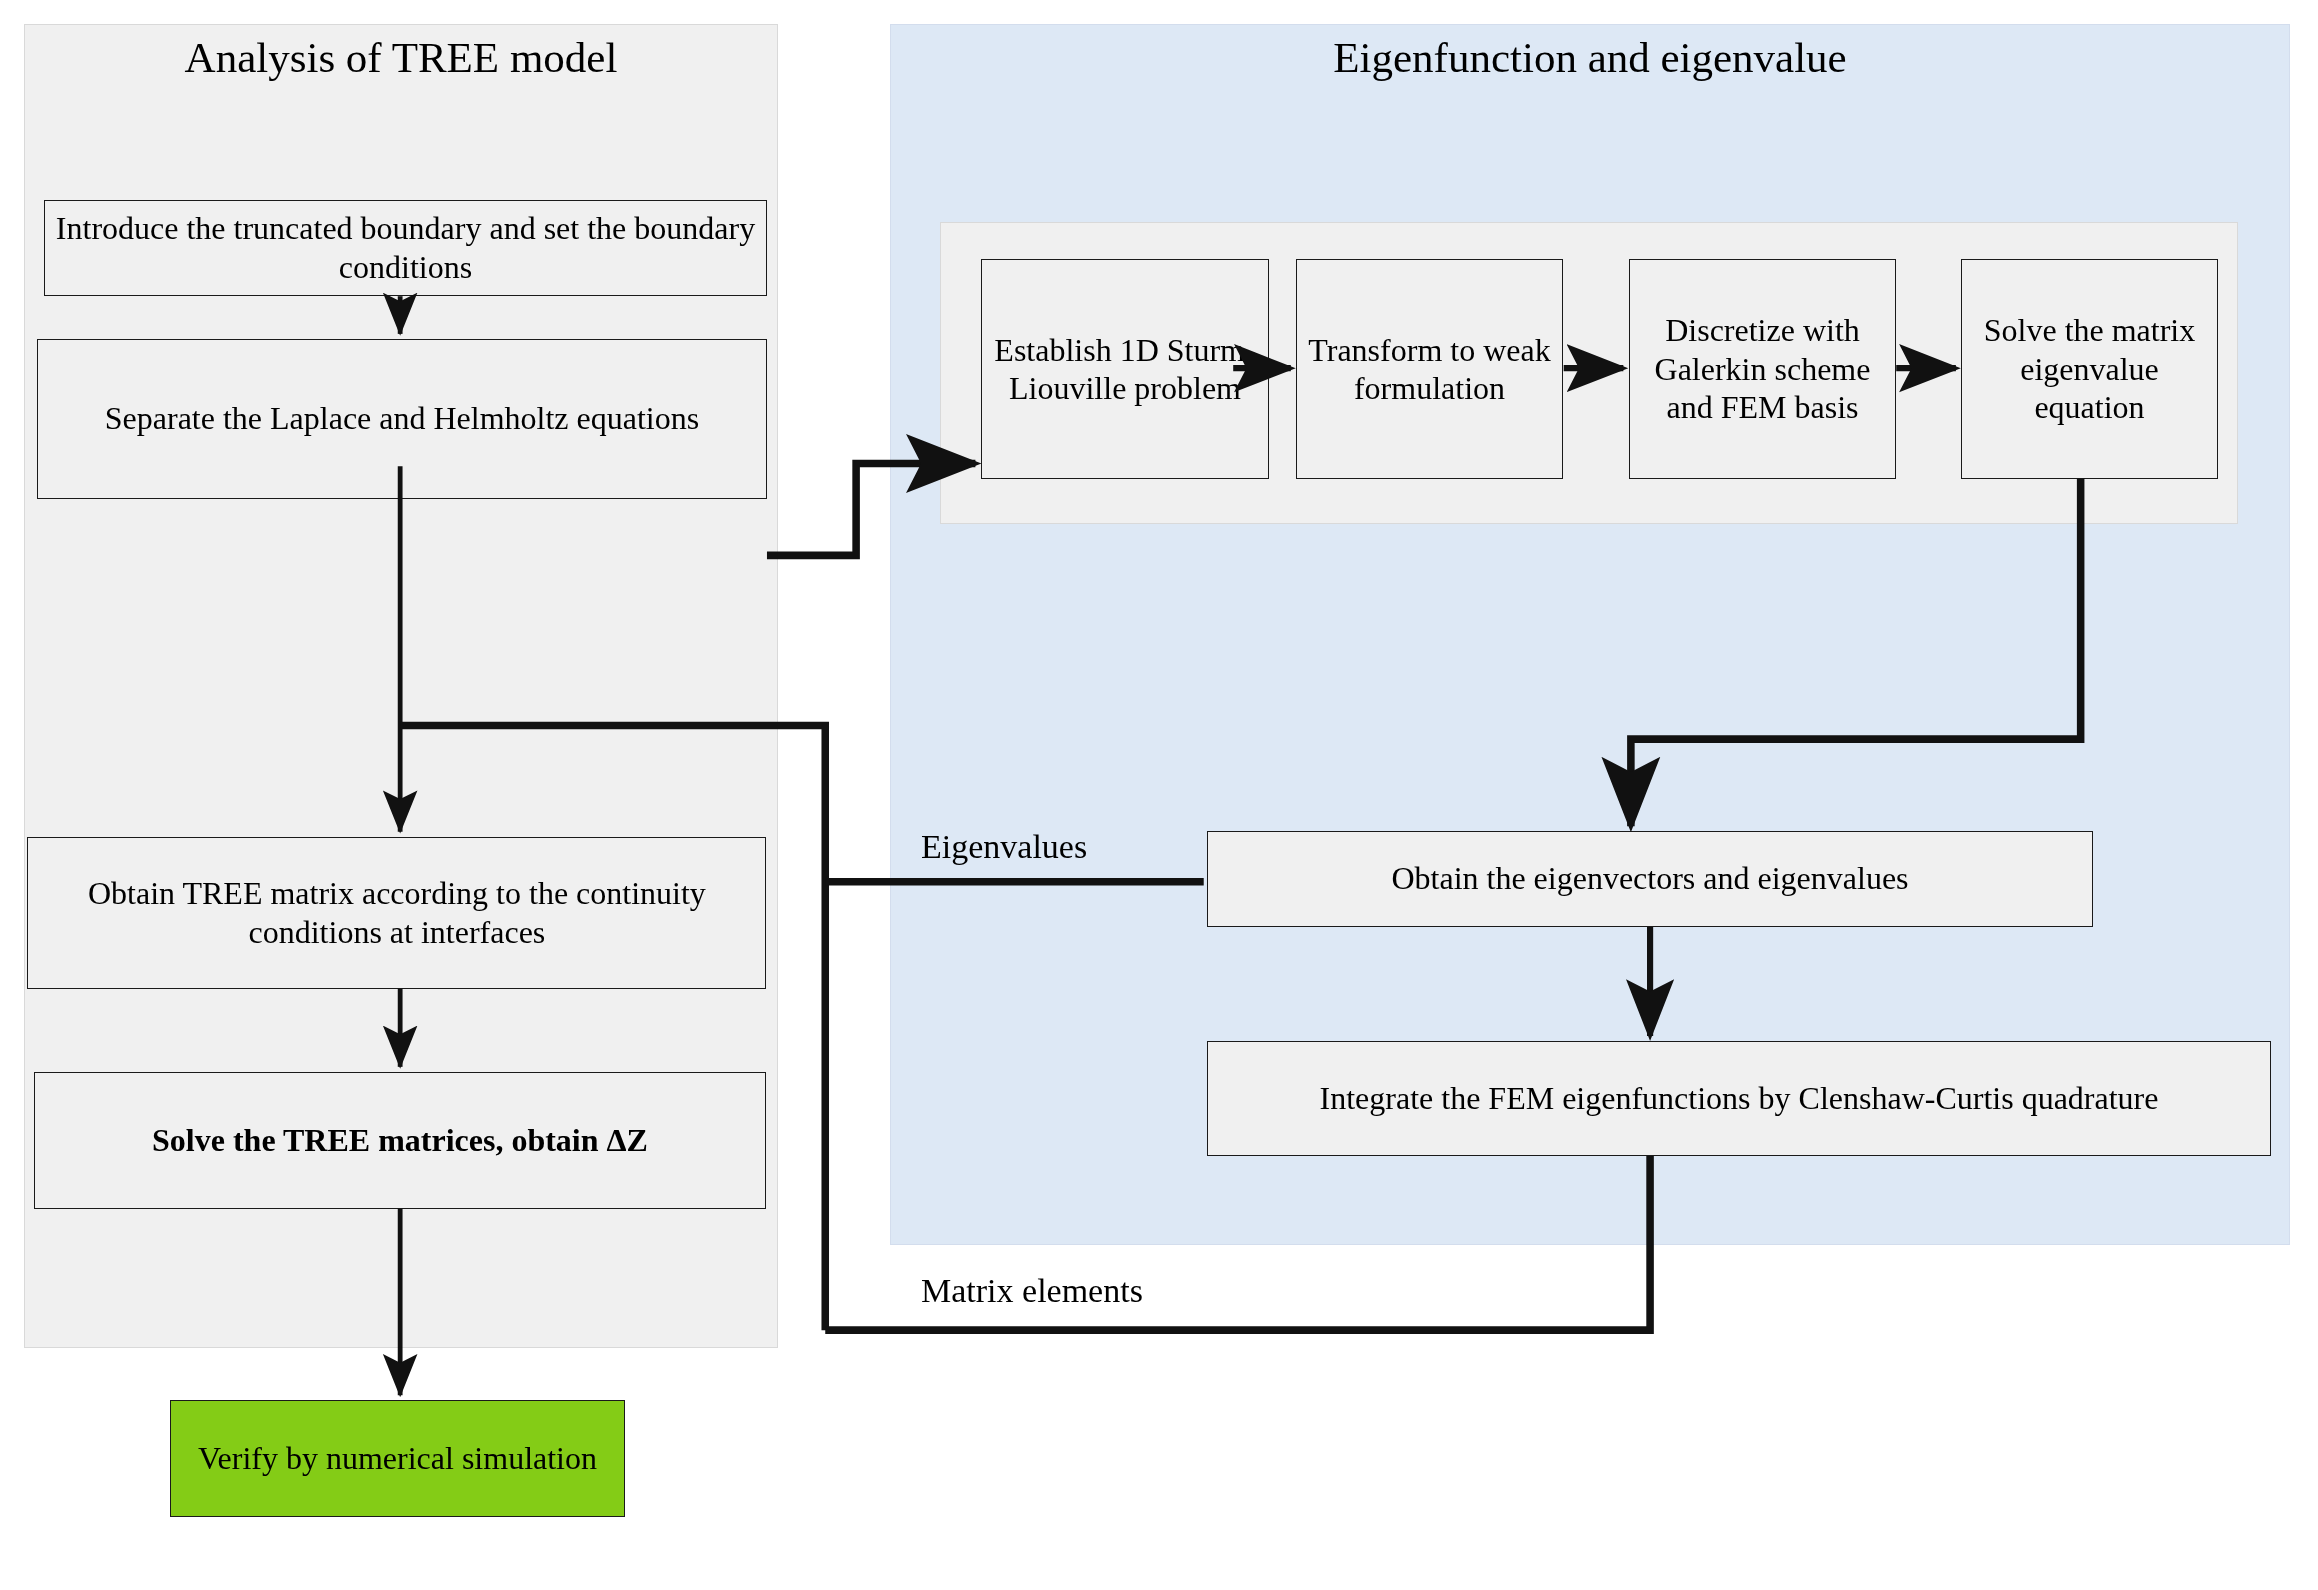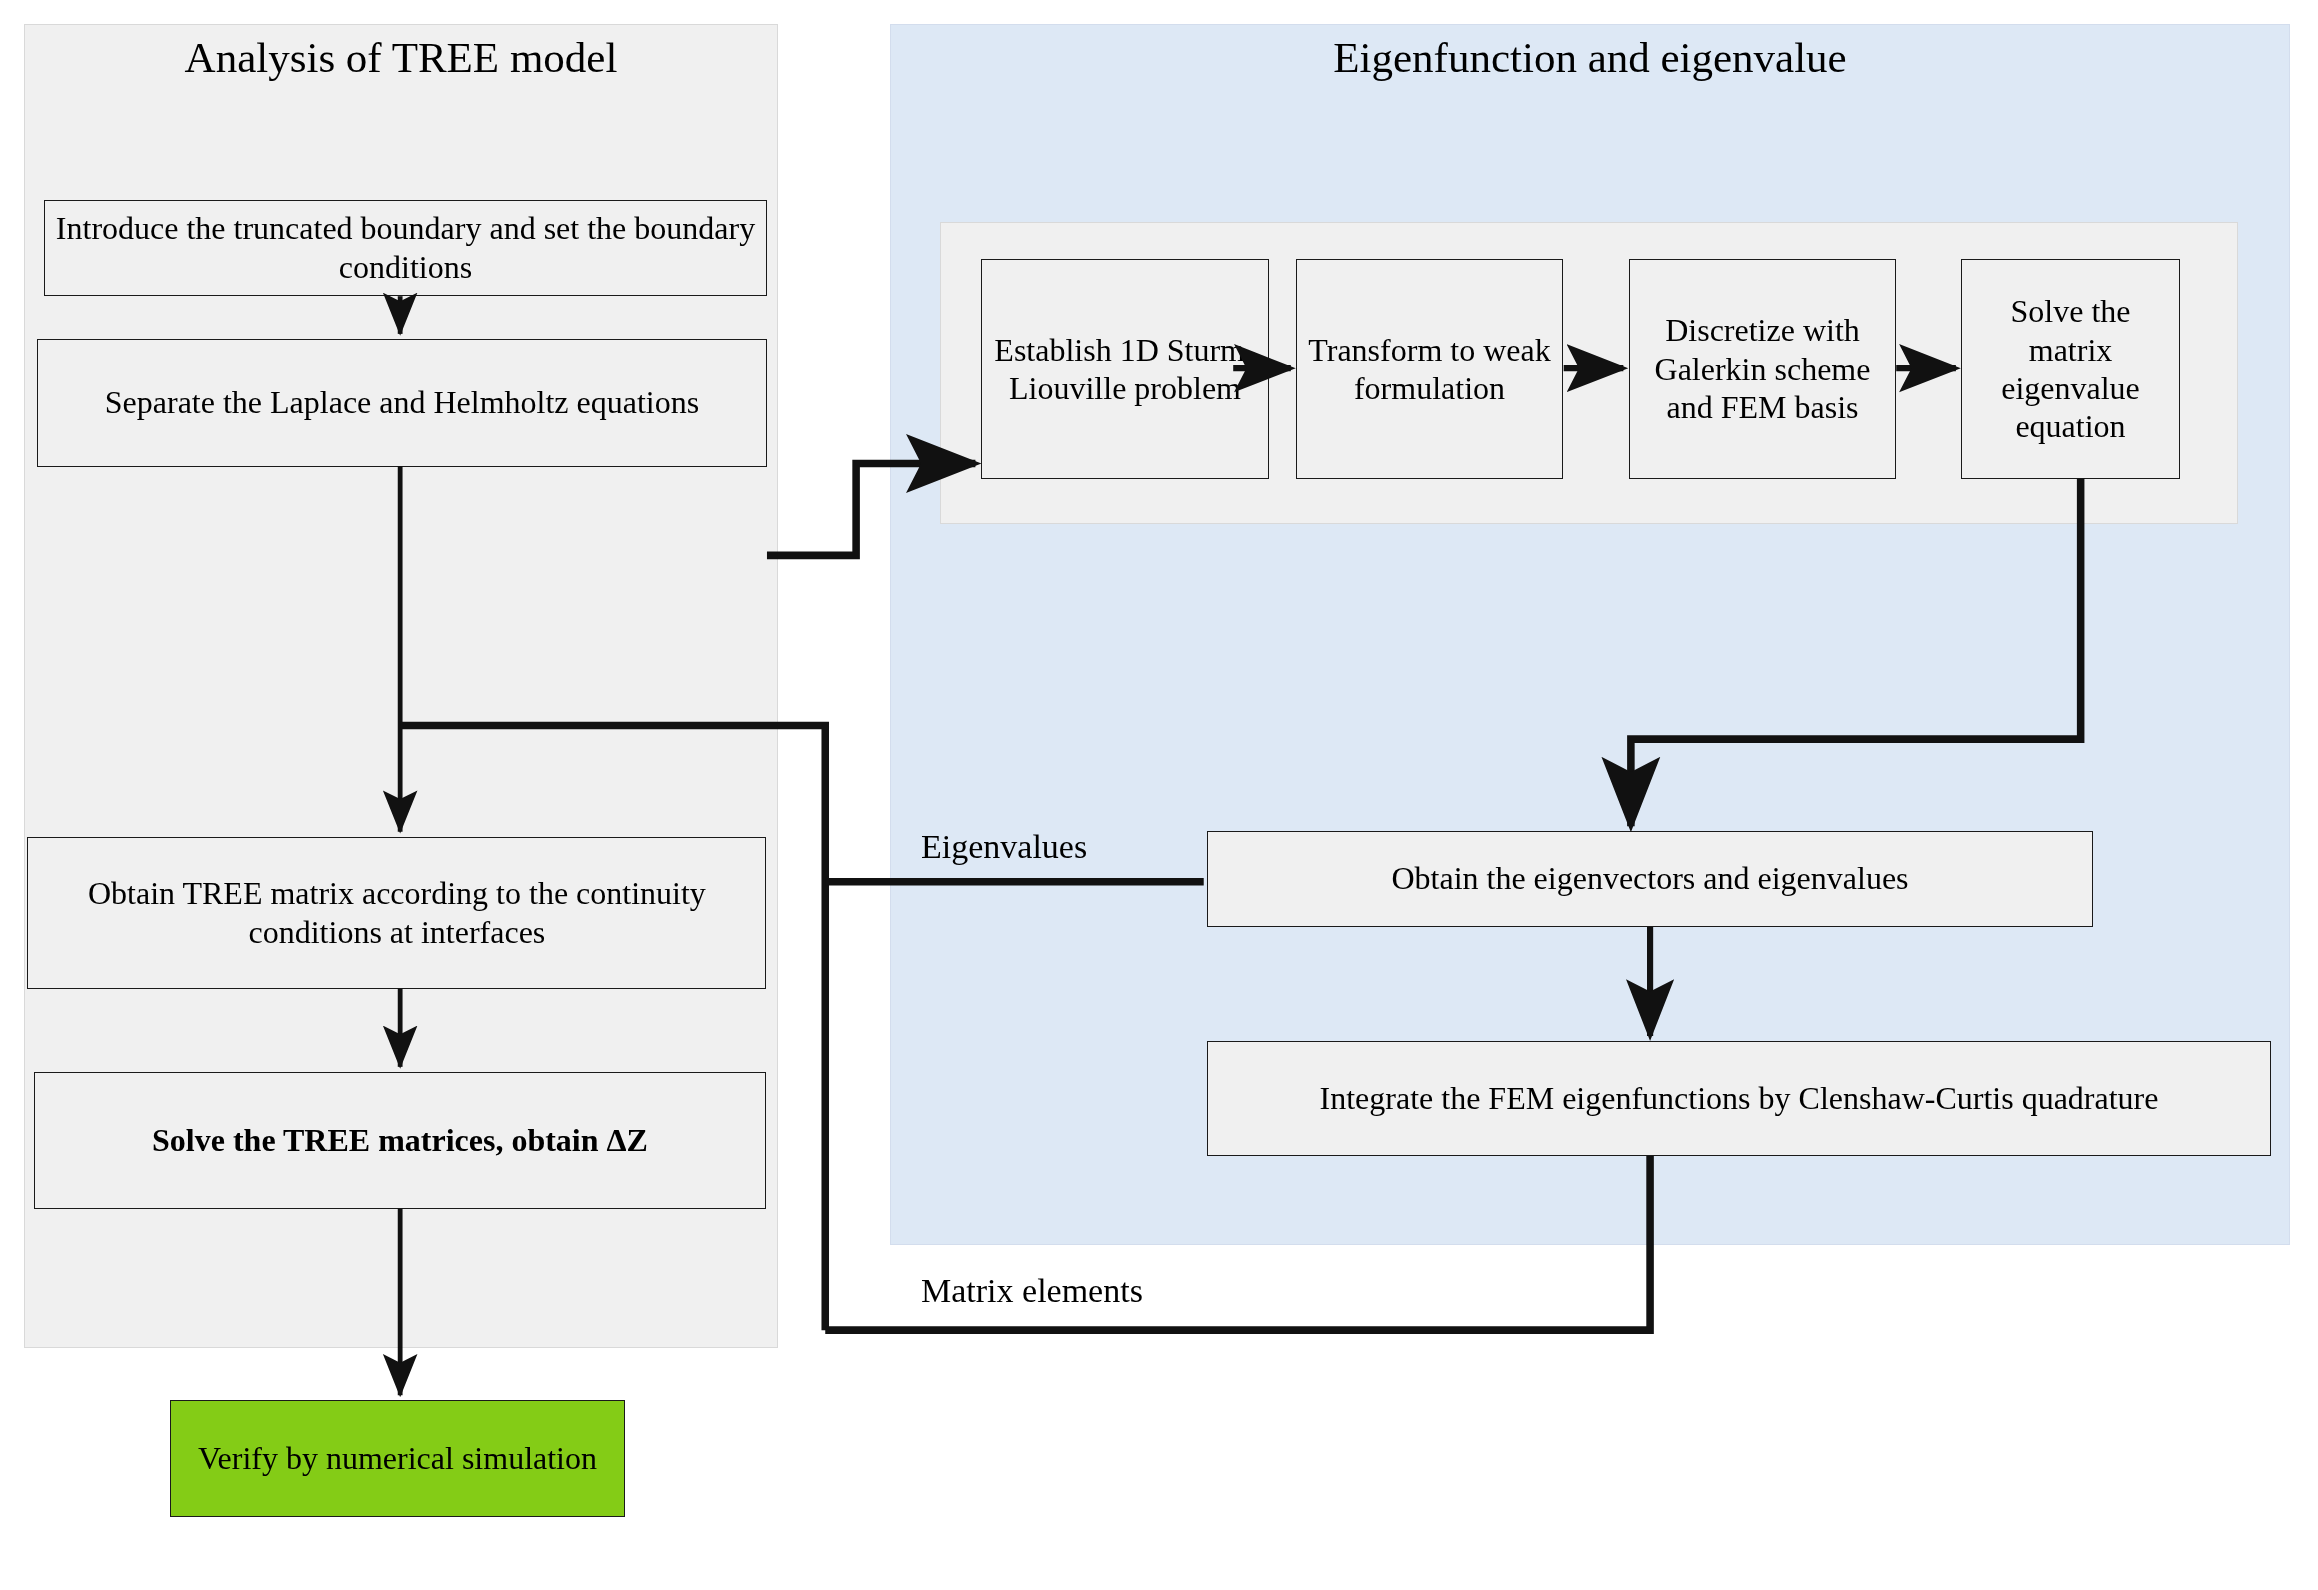--- a/index.html
+++ b/index.html
@@ -15,30 +15,30 @@
   #blue-title{left:890px;top:33px;width:1400px;}
 
   .node{position:absolute;box-sizing:border-box;border:1.4px solid #1a1a1a;
         background:#f0f0f0;display:flex;align-items:center;justify-content:center;
         text-align:center;font-size:32px;line-height:1.22;padding:2.7px 6.9px;}
   .node.white{background:#84cc16;}
   .node.small{font-size:32px;line-height:1.20;}
 
   
   #n-introduce{left:44px;top:200px;width:723px;height:96px;}
-  #n-separate{left:37px;top:339px;width:730px;height:128px;}
+  #n-separate{left:37px;top:339px;width:730px;height:160px;}
   #n-obtain-tree{left:27.4px;top:837px;width:739px;height:152px;}
   #n-solve-tree{left:34px;top:1072px;width:732px;height:137px;font-weight:bold;}
   #n-verify{left:170px;top:1400px;width:455px;height:117px;}
 
   
   #n-sturm{left:981px;top:259px;width:288px;height:220px;}
   #n-weak{left:1296px;top:259px;width:267px;height:220px;}
   #n-galerkin{left:1629px;top:259px;width:267px;height:220px;}
-  #n-matrixeq{left:1961px;top:259px;width:219px;height:220px;}
+  #n-matrixeq{left:1961px;top:259px;width:257px;height:220px;}
 
   
   #n-eigvec{left:1207px;top:831px;width:886px;height:96px;}
   #n-integrate{left:1207px;top:1041px;width:1064px;height:115px;}
 
   .edge-label{position:absolute;font-size:34px;white-space:nowrap;}
   #lbl-eigenvalues{left:921px;top:828px;}
   #lbl-matrix{left:921px;top:1272px;}
 
   svg#wires{position:absolute;left:0;top:0;width:2319px;height:1590px;pointer-events:none;}

